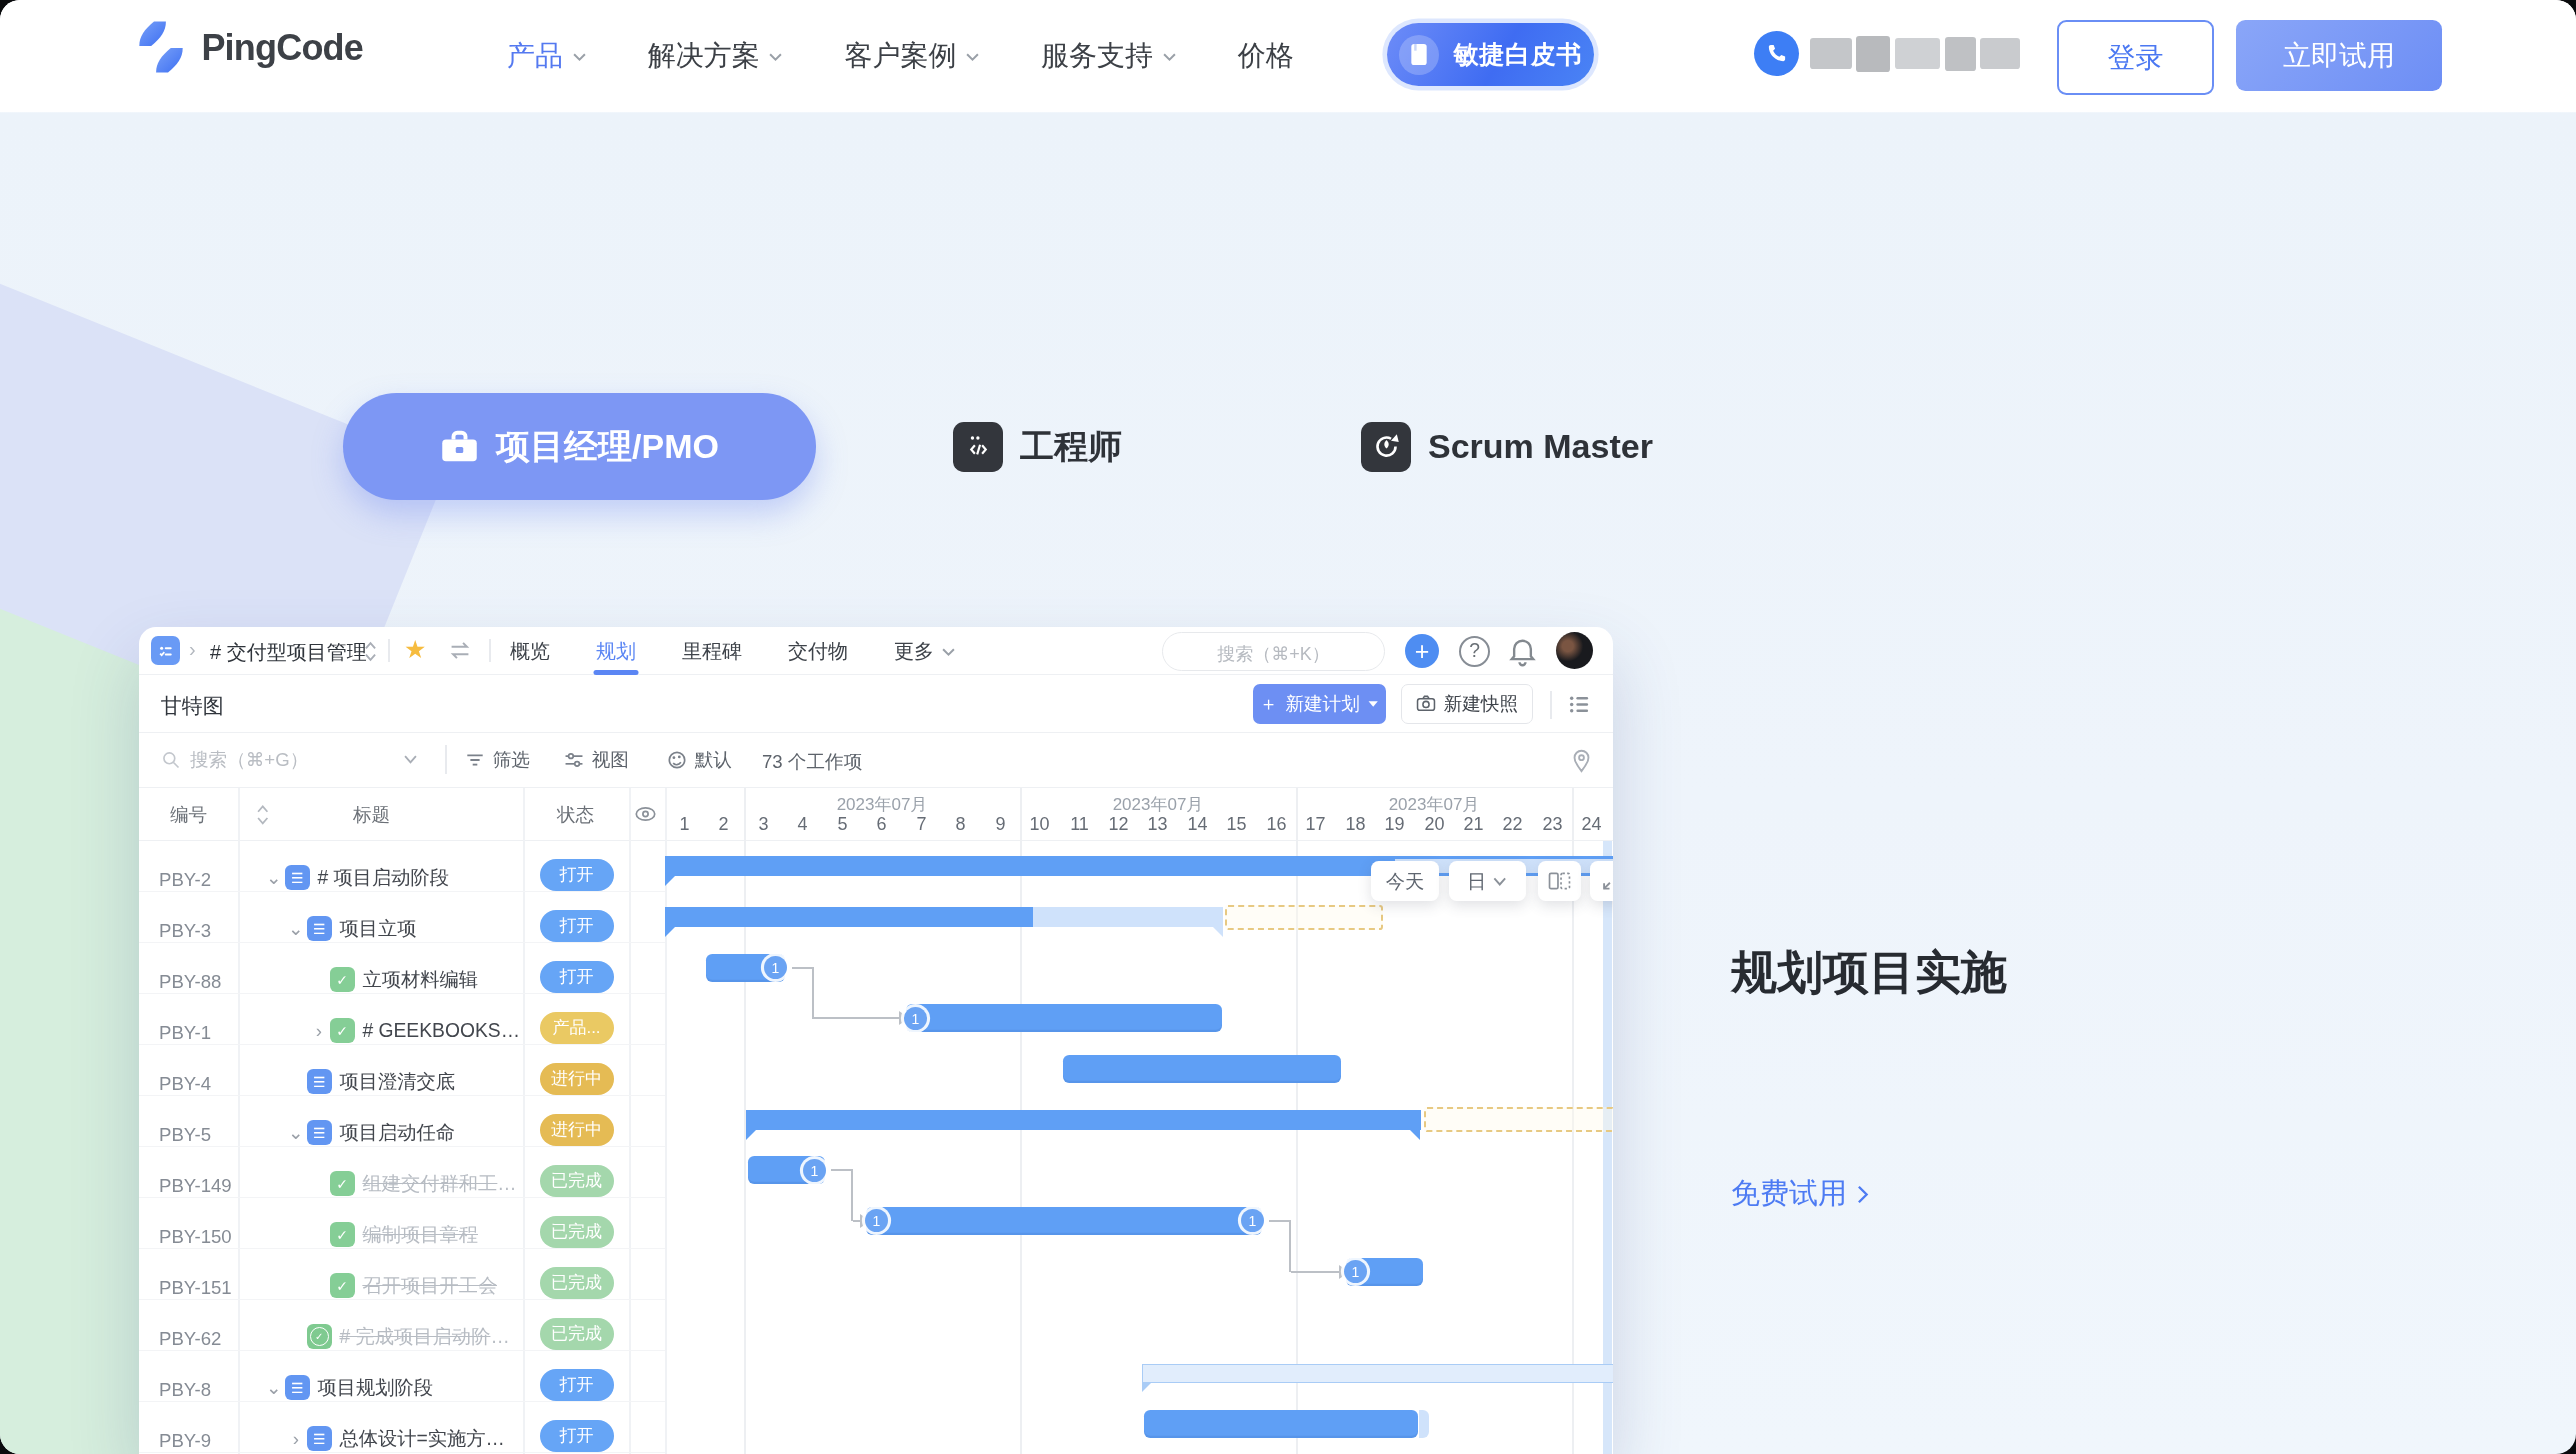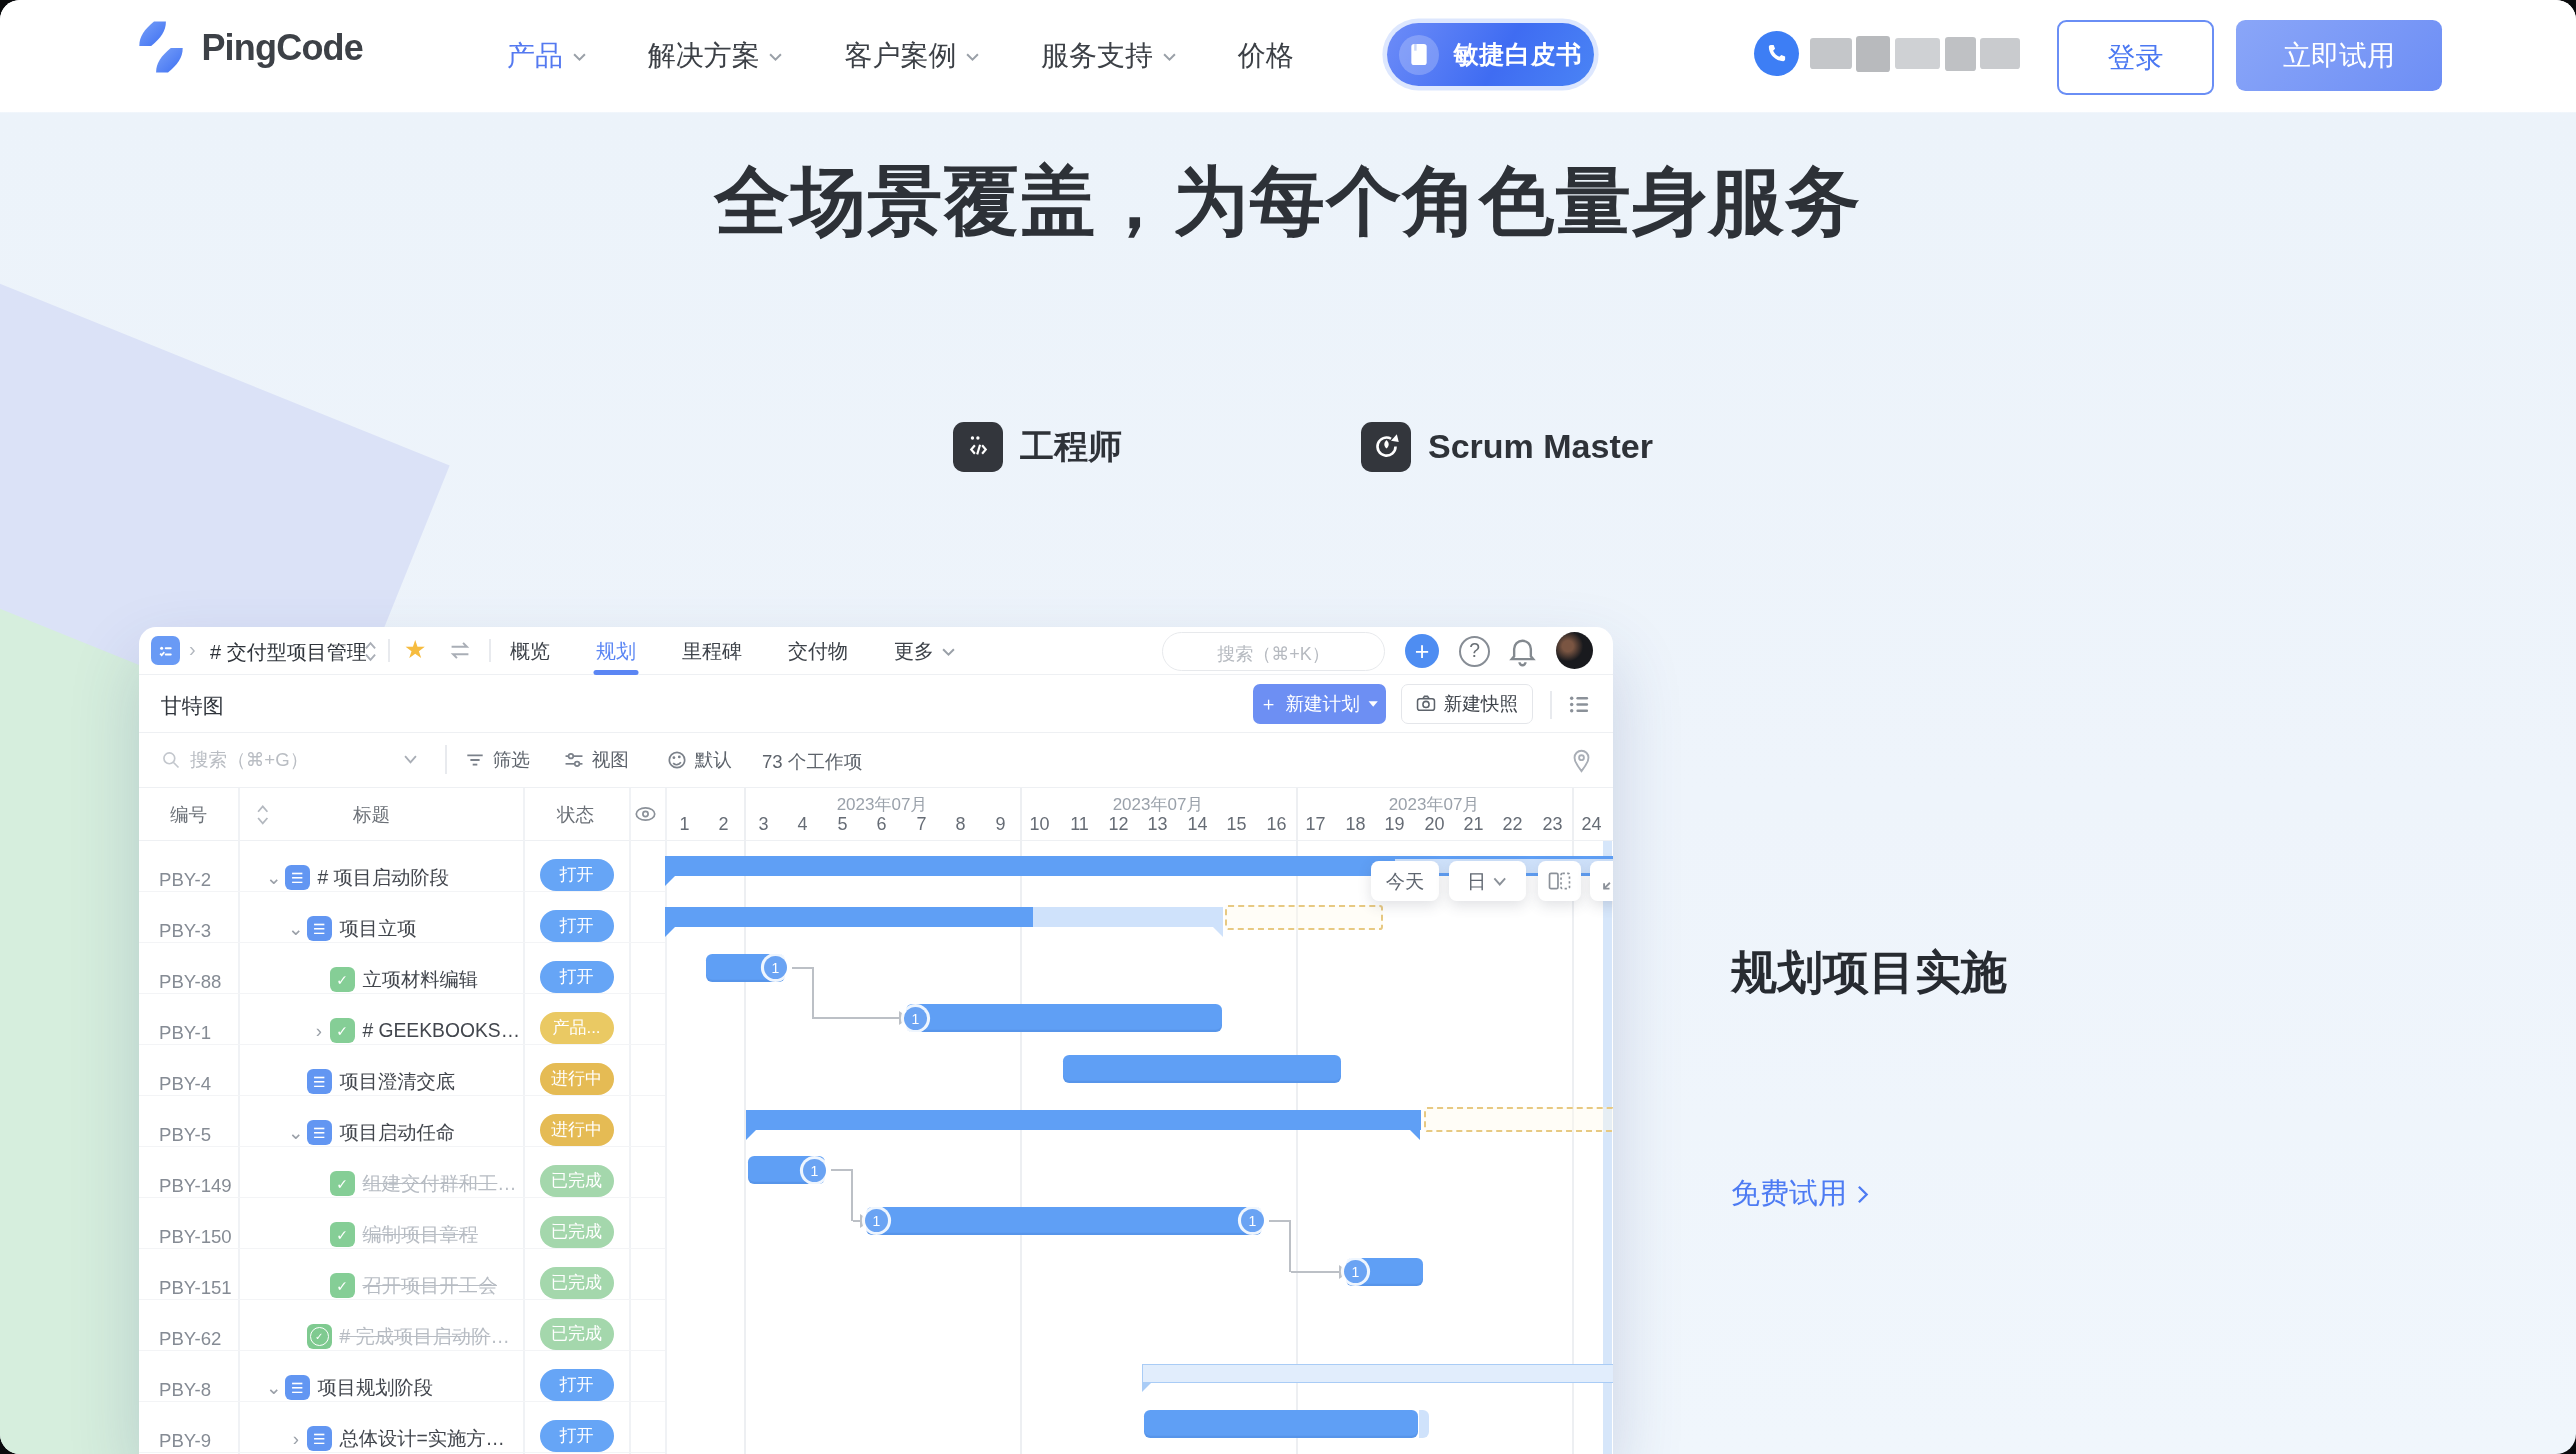--- a/index.html
+++ b/index.html
@@ -220,23 +220,32 @@
         <i style="width:34px;height:36px;background:#b8babd"></i>
         <i style="width:45px;height:31px;background:#cfd1d4"></i>
         <i style="width:31px;height:34px;background:#bfc1c4"></i>
         <i style="width:40px;height:31px;background:#c9cbce"></i>
       </span>
     </div>
     <div class="btn-login">登录</div>
     <div class="btn-cta">立即试用</div>
   </div>
 
-  <div class="hero">全场景覆盖，为每个角色量身服务</div>
 
   <div class="roles">
+      <div class="role active" style="left: 343px; width: 473px;">
+        <span>
+          <svg width="39" height="36" viewBox="0 0 26 24">
+            <rect x="1.5" y="7" width="23" height="14.5" rx="2.5" fill="#fff"></rect>
+            <path d="M9 7 V5 a2.5 2.5 0 0 1 2.5-2.5 h3 A2.5 2.5 0 0 1 17 5 v2" fill="none" stroke="#fff" stroke-width="2.6"></path>
+            <rect x="10.5" y="12" width="5" height="4" rx="1" fill="#7d97f4"></rect>
+          </svg>
+        </span>
+        <span class="rlabel">项目经理/PMO</span>
+      </div>
       <div class="role" style="left: 953px;">
         <span class="dkicon">
           <svg width="29" height="29" viewBox="0 0 24 24">
             <circle cx="7" cy="5" r="1.4" fill="#fff"></circle>
             <circle cx="11.5" cy="5" r="1.4" fill="#fff"></circle>
             <polyline points="9,11 6,14.5 9,18" fill="none" stroke="#fff" stroke-width="1.8"></polyline>
             <polyline points="15,11 18,14.5 15,18" fill="none" stroke="#fff" stroke-width="1.8"></polyline>
             <line x1="13.3" y1="10.5" x2="10.9" y2="18.5" stroke="#fff" stroke-width="1.8"></line>
           </svg>
         </span>

